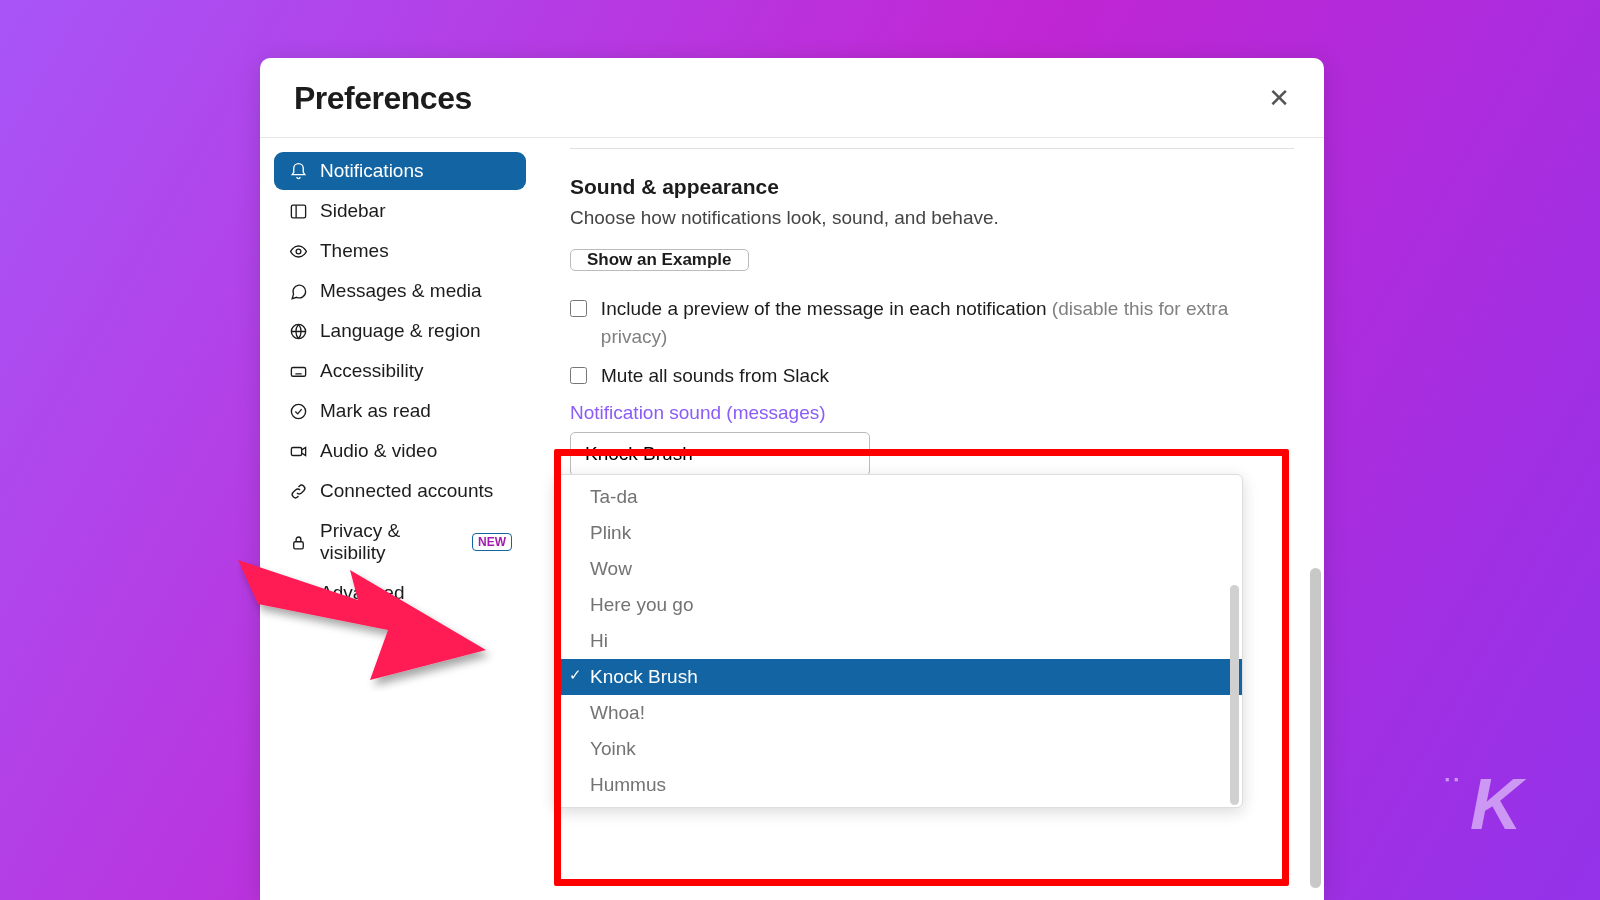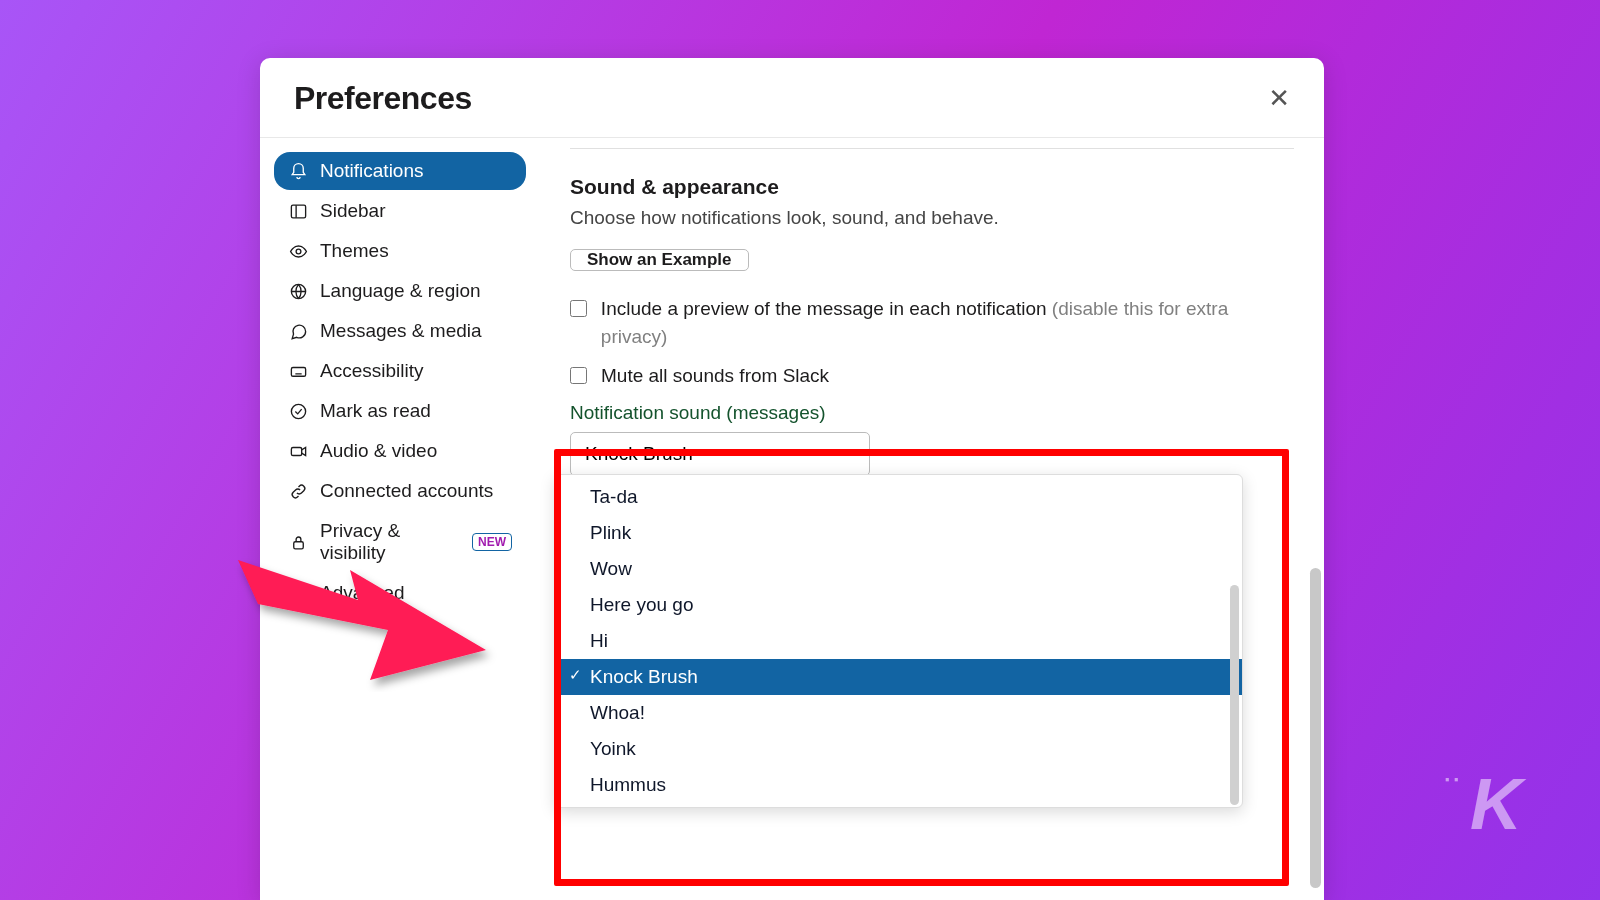--- a/index.html
+++ b/index.html
@@ -10,38 +10,38 @@
 }
 .window {
   position:absolute; left:260px; top:58px; width:1064px; height:842px;
   background:#fff; border-radius:10px 10px 0 0; box-shadow:0 4px 24px rgba(0,0,0,.15); overflow:hidden;
 }
 .titlebar { display:flex; align-items:center; justify-content:space-between; padding:22px 34px 20px; border-bottom:1px solid #e8e8e8; }
 .title { font-size:32px; font-weight:800; color:#1d1c1d; letter-spacing:-.5px; }
 .close { font-size:26px; color:#555; font-weight:300; cursor:pointer; }
 .body { display:flex; height:calc(100% - 90px); }
 .sidebar { width:280px; padding:14px; }
-.item { display:flex; align-items:center; gap:12px; padding:8px 14px; border-radius:16px; font-size:19px; color:#1d1c1d; cursor:pointer; margin-bottom:2px; }
+.item { display:flex; align-items:center; gap:12px; padding:8px 14px; border-radius:9px; font-size:19px; color:#1d1c1d; cursor:pointer; margin-bottom:2px; }
 .item.active { background:#1264a3; color:#fff; }
 .item .ic { width:20px; height:20px; flex:none; display:flex; align-items:center; justify-content:center; }
 .item .ic svg { width:19px; height:19px; stroke:currentColor; fill:none; stroke-width:1.7; }
 .badge { font-size:12px; font-weight:700; color:#a21caf; border:1px solid #1264a3; border-radius:4px; padding:1px 5px; margin-left:3px; }
 .main { flex:1; padding:10px 30px 0; position:relative; overflow-y:auto; }
 .divider { border-top:1px solid #e0e0e0; margin-bottom:26px; }
 .h2 { font-size:21px; font-weight:800; color:#1d1c1d; margin-bottom:8px; }
 .sub { font-size:19px; color:#454545; margin-bottom:20px; }
 .btn { display:inline-block; font-size:17px; font-weight:700; color:#1d1c1d; background:#fff; border:1px solid #bbb; border-radius:5px; padding:0 16px; cursor:pointer; margin-bottom:24px; }
 .chk { display:flex; align-items:flex-start; gap:14px; margin-bottom:12px; font-size:19px; color:#1d1c1d; line-height:1.45; }
 .chk input { width:17px; height:17px; margin-top:5px; }
 .muted { color:#808080; }
-.label { font-size:19px; color:#14532d; margin-top:12px; margin-bottom:8px; }
+.label { font-size:19px; color:#8b5cf6; margin-top:12px; margin-bottom:8px; }
 .select { display:flex; align-items:center; justify-content:space-between; border:1px solid #bbb; border-radius:5px; padding:10px 14px; width:300px; font-size:19px; cursor:pointer; background:#fff; }
 .select .chev svg { width:16px; height:16px; stroke:#555; fill:none; stroke-width:2; }
 .dropdown { position:absolute; left:-15px; top:42px; width:688px; background:#fff; border:1px solid #ddd; border-radius:6px; box-shadow:0 4px 16px rgba(0,0,0,.15); z-index:10; padding:4px 0; }
-.opt { padding:7px 34px; font-size:19px; color:#0f172a; cursor:pointer; position:relative; }
+.opt { padding:7px 34px; font-size:19px; color:#737373; cursor:pointer; position:relative; }
 .opt.selected { background:#1264a3; color:#fff; }
 .opt.selected::before { content:"✓"; position:absolute; left:13px; font-size:15px; }
 .sound-block { position:relative; }
 .highlight-box { position:absolute; border:7px solid #f00; border-radius:2px; pointer-events:none; z-index:50; }
 .arrow { position:absolute; z-index:60; pointer-events:none; }
 .scrollbar-main { position:absolute; right:3px; top:430px; width:11px; height:320px; background:#c8c8c8; border-radius:6px; }
 .scrollbar-dd { position:absolute; right:3px; top:110px; width:9px; height:220px; background:#d0d0d0; border-radius:5px; }
 .logo { position:absolute; right:78px; bottom:55px; color:rgba(255,255,255,.5); font-size:72px; font-weight:800; font-style:italic; pointer-events:none; }
 .logo .dots { position:absolute; left:-26px; top:4px; font-size:22px; font-style:normal; letter-spacing:3px; }
 </style>
@@ -78,33 +78,33 @@
             <svg viewBox="0 0 24 24">
               <path d="M2 12s3.5-7 10-7 10 7 10 7-3.5 7-10 7-10-7-10-7z"></path>
               <circle cx="12" cy="12" r="3"></circle>
             </svg>
           </span>
         <span>Themes</span>
       </div>
       <div class="item">
         <span class="ic">
             <svg viewBox="0 0 24 24">
+              <path d="M21 12a8 8 0 01-11.3 7.3L4 21l1.7-5.7A8 8 0 1121 12z"></path>
+            </svg>
+          </span>
+        <span>Messages &amp; media</span>
+      </div>
+      <div class="item">
+        <span class="ic">
+            <svg viewBox="0 0 24 24">
               <circle cx="12" cy="12" r="9"></circle>
               <path d="M3 12h18M12 3a14 14 0 010 18M12 3a14 14 0 000 18"></path>
             </svg>
           </span>
         <span>Language &amp; region</span>
-      </div>
-      <div class="item">
-        <span class="ic">
-            <svg viewBox="0 0 24 24">
-              <path d="M21 12a8 8 0 01-11.3 7.3L4 21l1.7-5.7A8 8 0 1121 12z"></path>
-            </svg>
-          </span>
-        <span>Messages &amp; media</span>
       </div>
       <div class="item">
         <span class="ic">
             <svg viewBox="0 0 24 24">
               <rect x="3" y="7" width="18" height="11" rx="2"></rect>
               <path d="M7 11h.01M11 11h.01M15 11h.01M8 15h8"></path>
             </svg>
           </span>
         <span>Accessibility</span>
       </div>

